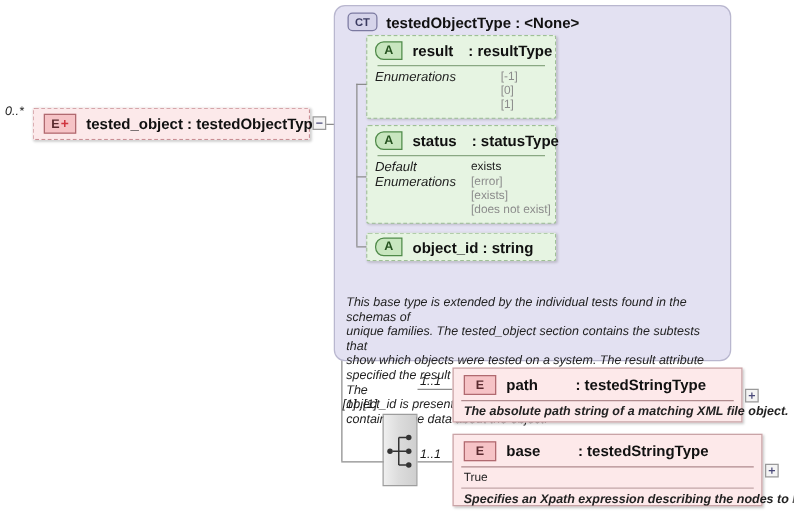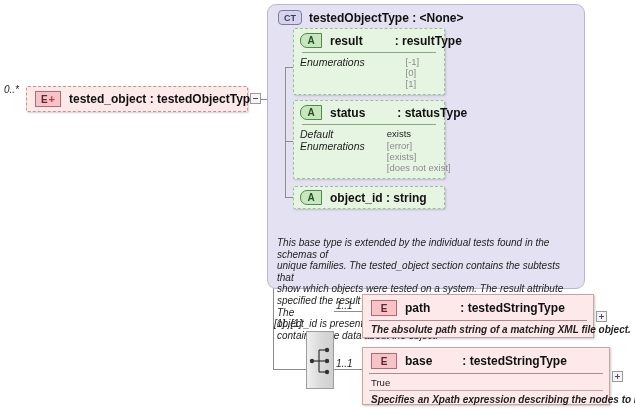--- a/index.html
+++ b/index.html
@@ -151,31 +151,31 @@
     margin-right: 8px;
     flex: none;
   }
   .attr-name {
     font-size: 12px; font-weight: bold; color: #111;
     white-space: nowrap;
   }
   .attr-type {
     font-size: 12px; font-weight: bold; color: #111;
     white-space: nowrap;
-    margin-left: 32px;
+    margin-left: 12px;
   }
   .attr-rule {
     border-top: 1px solid #8aa883;
     margin: 4px 2px 3px 2px;
     height: 0;
   }
   .facet-grid {
     display: grid;
     grid-template-columns: auto auto;
-    column-gap: 22px;
+    column-gap: 12px;
     align-items: start;
   }
   .facet-key {
     font-style: italic;
     font-size: 10.5px;
     color: #1d1d1d;
     white-space: nowrap;
   }
   .facet-vals { display: flex; flex-direction: column; }
   .facet-val {

